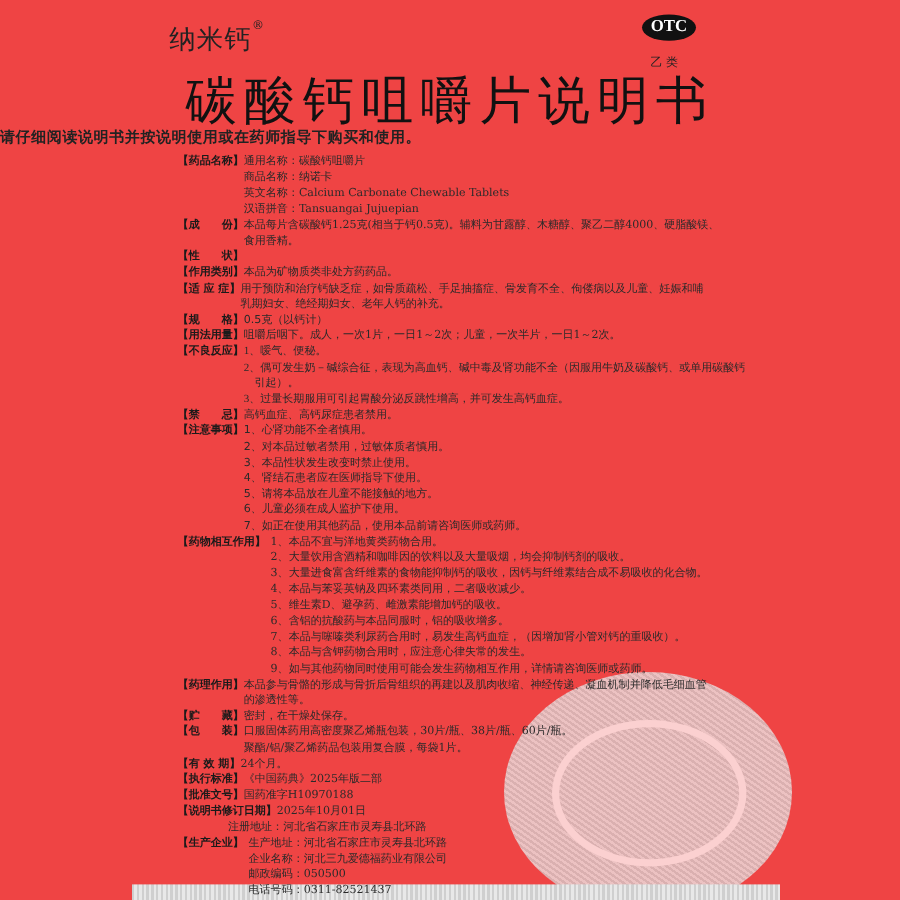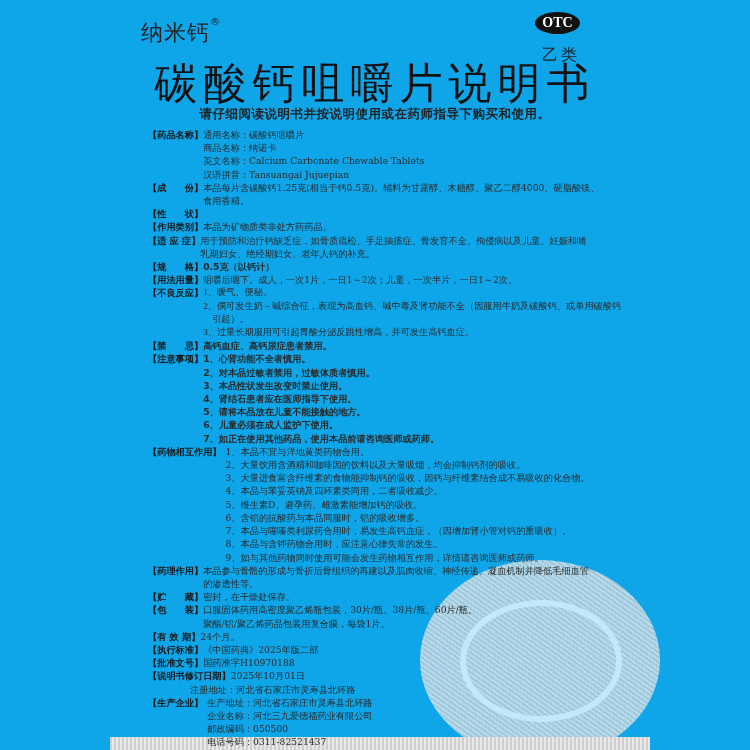--- a/index.html
+++ b/index.html
@@ -1,37 +1,37 @@
 <!DOCTYPE html>
 <html><head>
 <meta charset="utf-8">
 <style>
   html, body { margin: 0; padding: 0; background: #ffffff; }
   body { width: 750px; height: 750px; position: relative; overflow: hidden; font-family: "DejaVu Sans", sans-serif; color: #1a1a1a; }
-  .page { position: absolute; left: 0; top: 0; width: 750px; height: 750px; background: #0ea5e9; }
+  .page { position: absolute; left: 0; top: 0; width: 750px; height: 750px; background: #ef4444; }
   .watermark { position: absolute; left: 420px; top: 560px; width: 240px; height: 200px; border-radius: 50%;
     background: repeating-linear-gradient(35deg, #d4d4d4 0 2px, #ececec 2px 4px); opacity: 0.75; }
   .watermark::before { content: ""; position: absolute; left: 40px; top: 40px; width: 150px; height: 110px; border-radius: 50%;
     border: 6px solid #fff; }
   .bottom-strip { position: absolute; left: 110px; top: 737px; width: 540px; height: 13px;
     background: repeating-linear-gradient(90deg, #cfcfcf 0 2px, #e8e8e8 2px 4px); }
   .brand { position: absolute; left: 141px; top: 18px; font-size: 22px; letter-spacing: 1px; color: #222; font-family: "DejaVu Serif", serif; }
   .brand sup { font-size: 10px; vertical-align: top; position: relative; top: -2px; }
   .otc { position: absolute; left: 535px; top: 12px; width: 45px; height: 22px; border-radius: 50%; background: #111; color: #fff;
     font-family: "Liberation Serif", serif; font-size: 14px; font-weight: bold; text-align: center; line-height: 22px; }
-  .otc-class { position: absolute; left: 542px; top: 45px; font-size: 16px; letter-spacing: 3px; color: #222; }
+  .otc-class { position: absolute; left: 542px; top: 45px; font-size: 10px; letter-spacing: 3px; color: #222; }
   .title { position: absolute; left: 0; width: 750px; top: 55px; text-align: center; font-size: 43px; letter-spacing: 6px; color: #111; font-weight: normal; }
-  .subtitle { position: absolute; left: 0; width: 750px; top: 106px; text-align: center; font-size: 12.5px; color: #222; font-weight: bold; letter-spacing: 0.5px; }
+  .subtitle { position: absolute; left: 0; width: 750px; top: 106px; text-align: left; font-size: 12.5px; color: #222; font-weight: bold; letter-spacing: 0.5px; }
   .body-text { position: absolute; left: 148px; top: 128px; width: 480px; font-size: 9.2px; line-height: 13.2px; color: #2a2a2a; font-family: "DejaVu Serif", serif; }
   .sec { display: flex; }
   .sec .lbl { white-space: nowrap; font-family: "DejaVu Sans", sans-serif; font-weight: bold; color: #1a1a1a; }
   .sec .content { flex: 1; }
   .line { display: block; }
   .sub { padding-left: 9px; text-indent: -9px; font-family: Liberation Serif, serif; }
-  .bold { font-family: "DejaVu Sans", sans-serif; font-weight: bold; }
+  .bold { font-family: "DejaVu Sans", sans-serif; font-weight: normal; }
   .indent-block { margin-left: 97px; }
 </style>
 </head>
 <body>
 
 <div class="page">
   <div class="watermark"></div>
   <div class="bottom-strip"></div>
 
   <div class="brand"><span>纳米钙</span><sup>®</sup></div>

